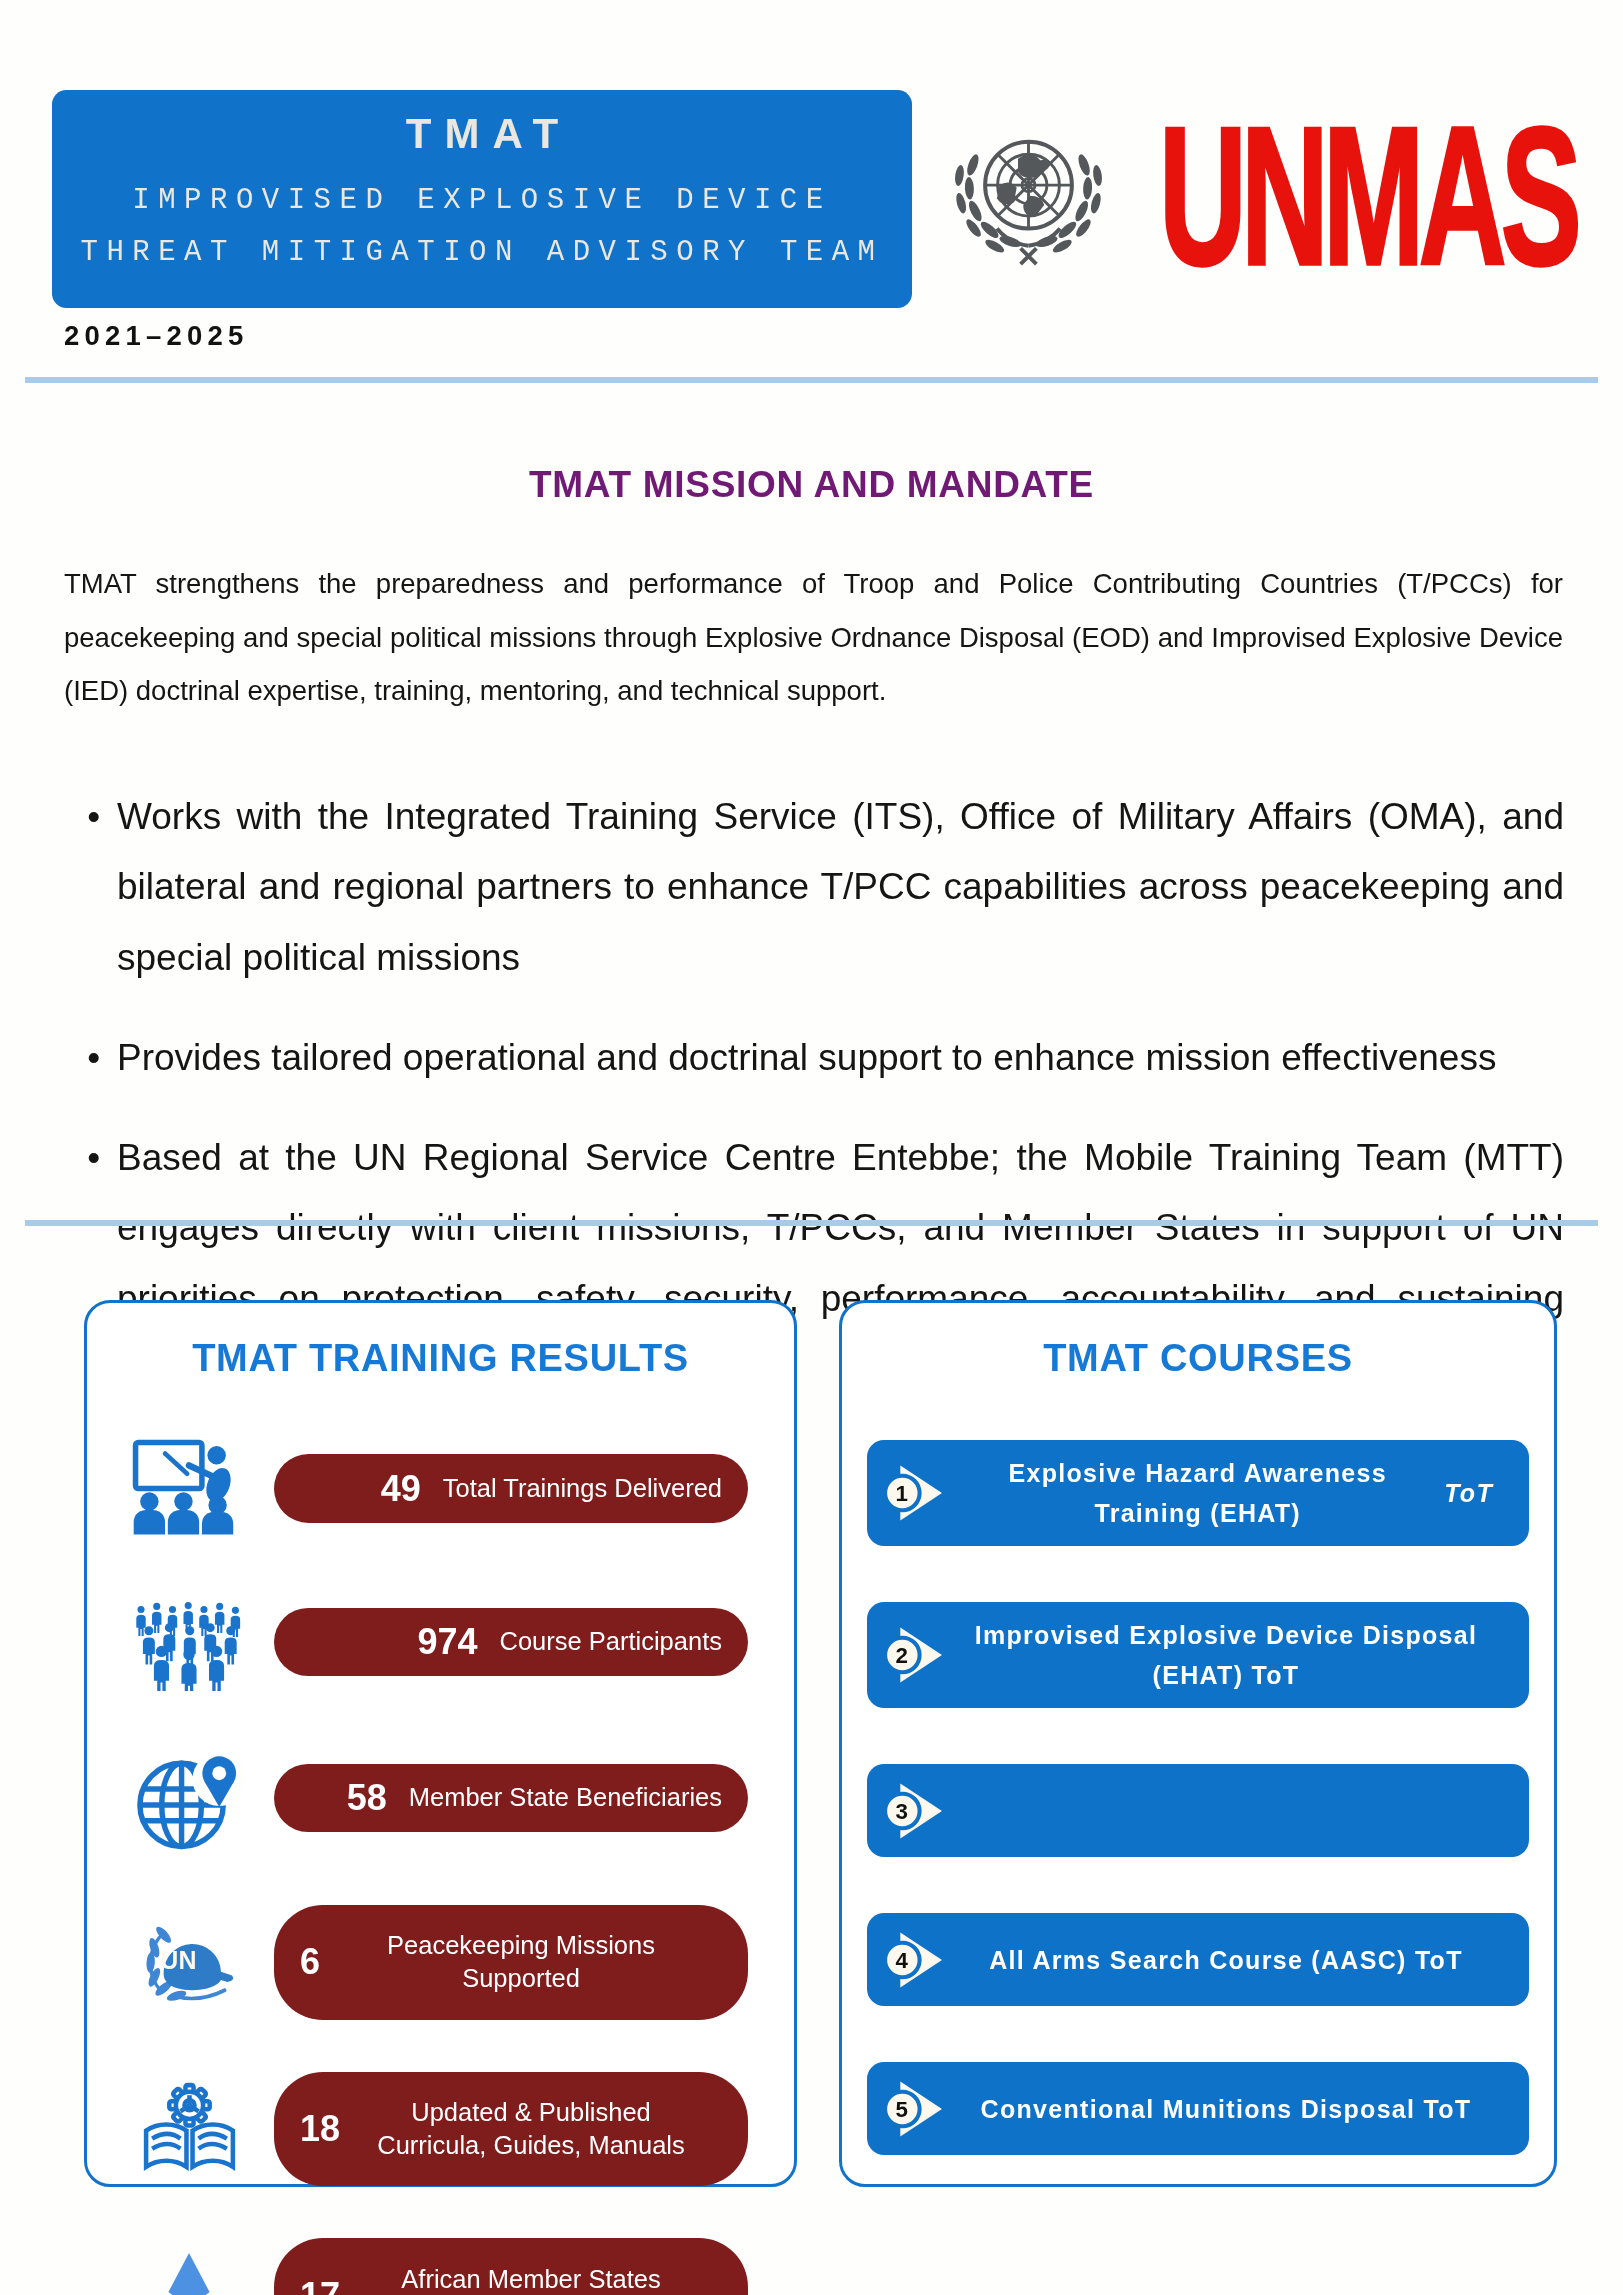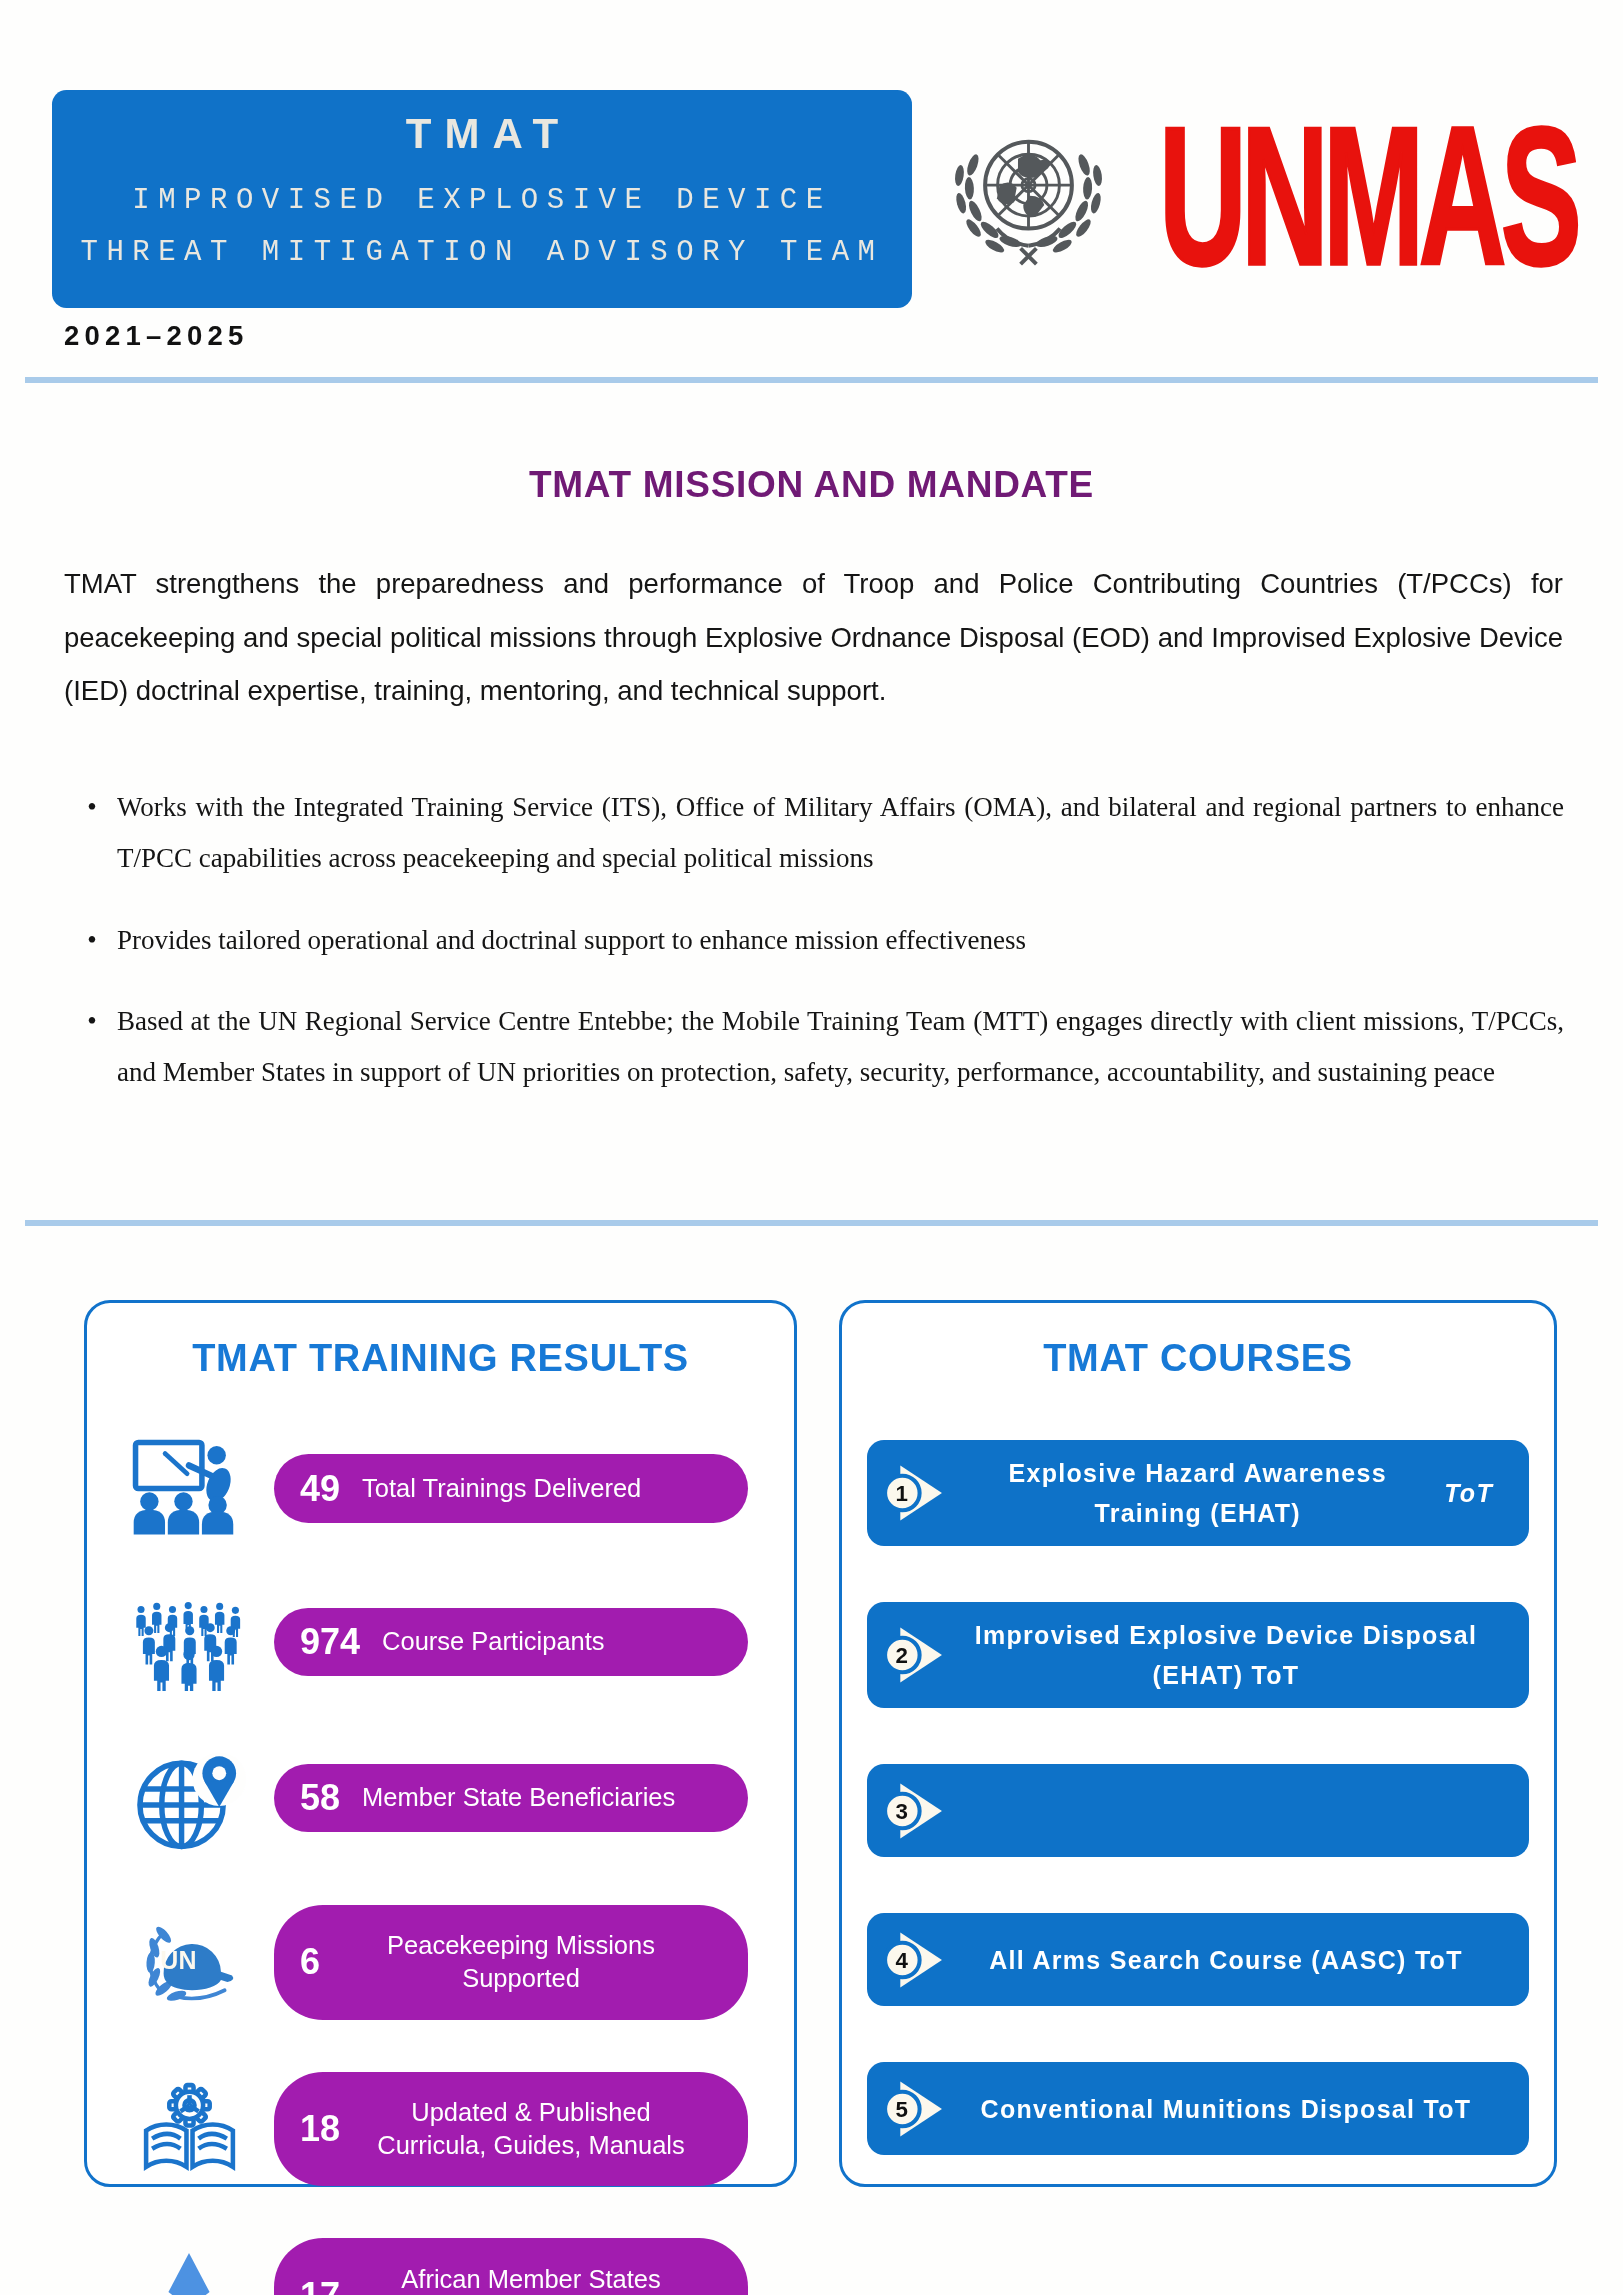--- a/index.html
+++ b/index.html
@@ -34,41 +34,41 @@
   .mission-heading {
     position:absolute; top:464px; left:0; width:100%; text-align:center;
     font-size:37px; font-weight:700; color:#701a75; letter-spacing:0.7px;
   }
   .intro {
     position:absolute; top:557px; left:64px; width:1499px; margin:0;
     font-size:27.5px; line-height:1.95; text-align:justify;
   }
   .bullets { position:absolute; top:782px; left:86px; width:1478px; margin:0; padding:0; list-style:none; }
   .bullets li {
-    position:relative; padding-left:31px; font-size:27px; line-height:1.9;
-    text-align:justify; margin-bottom:30px;font-family:Liberation Serif, serif;
+    position:relative; padding-left:31px; font-size:37px; line-height:1.9;
+    text-align:justify; margin-bottom:30px;
   }
   .bullets li::before { content:"\2022"; position:absolute; left:1.3px; top:0px; }
 
   
   .panel {
     position:absolute; top:1300px; height:887px; background:#fff;
     border:3.3px solid #1173CB; border-radius:26px; box-sizing:border-box;
   }
   .panel-left  { left:84px;  width:713px; }
   .panel-right { left:839px; width:718px; }
   .panel h2 { text-align:center; font-size:38px; font-weight:700; color:#1779D6; margin:34px 0 0 0; letter-spacing:0.7px; }
 
   
   .results-list { display:flex; flex-direction:column; gap:52px; margin-top:56px; padding:0 46px 0 17px; }
   .result-row { display:flex; align-items:center; }
   .result-icon { width:170px; flex:none; display:flex; justify-content:center; align-items:center; }
   .pill {
-    flex:1; background:#a21caf; border-radius:49px; color:#fff;
-    display:flex; align-items:center; padding:9.2px 26px; min-height:50px; box-sizing:content-box;
+    flex:1; background:#7f1d1d; border-radius:49px; color:#fff;
+    display:flex; align-items:center; padding:9.2px 26px; min-height:50px; box-sizing:content-box;justify-content:flex-end;
   }
   .pill .num { font-size:36px; font-weight:700; flex:none; }
   .pill .lbl { font-size:25.5px; line-height:1.3; margin-left:22px; }
   .pill .lbl.center { margin:15px auto; text-align:center; max-width:340px; }
 
   
   .courses-list { display:flex; flex-direction:column; gap:56px; margin-top:60px; padding:0 25px; }
   .course-btn {
     position:relative; background:#0E72C8; border-radius:17px; color:#fff;
     min-height:93px; box-sizing:border-box; padding:13px 36px 13px 92px;

